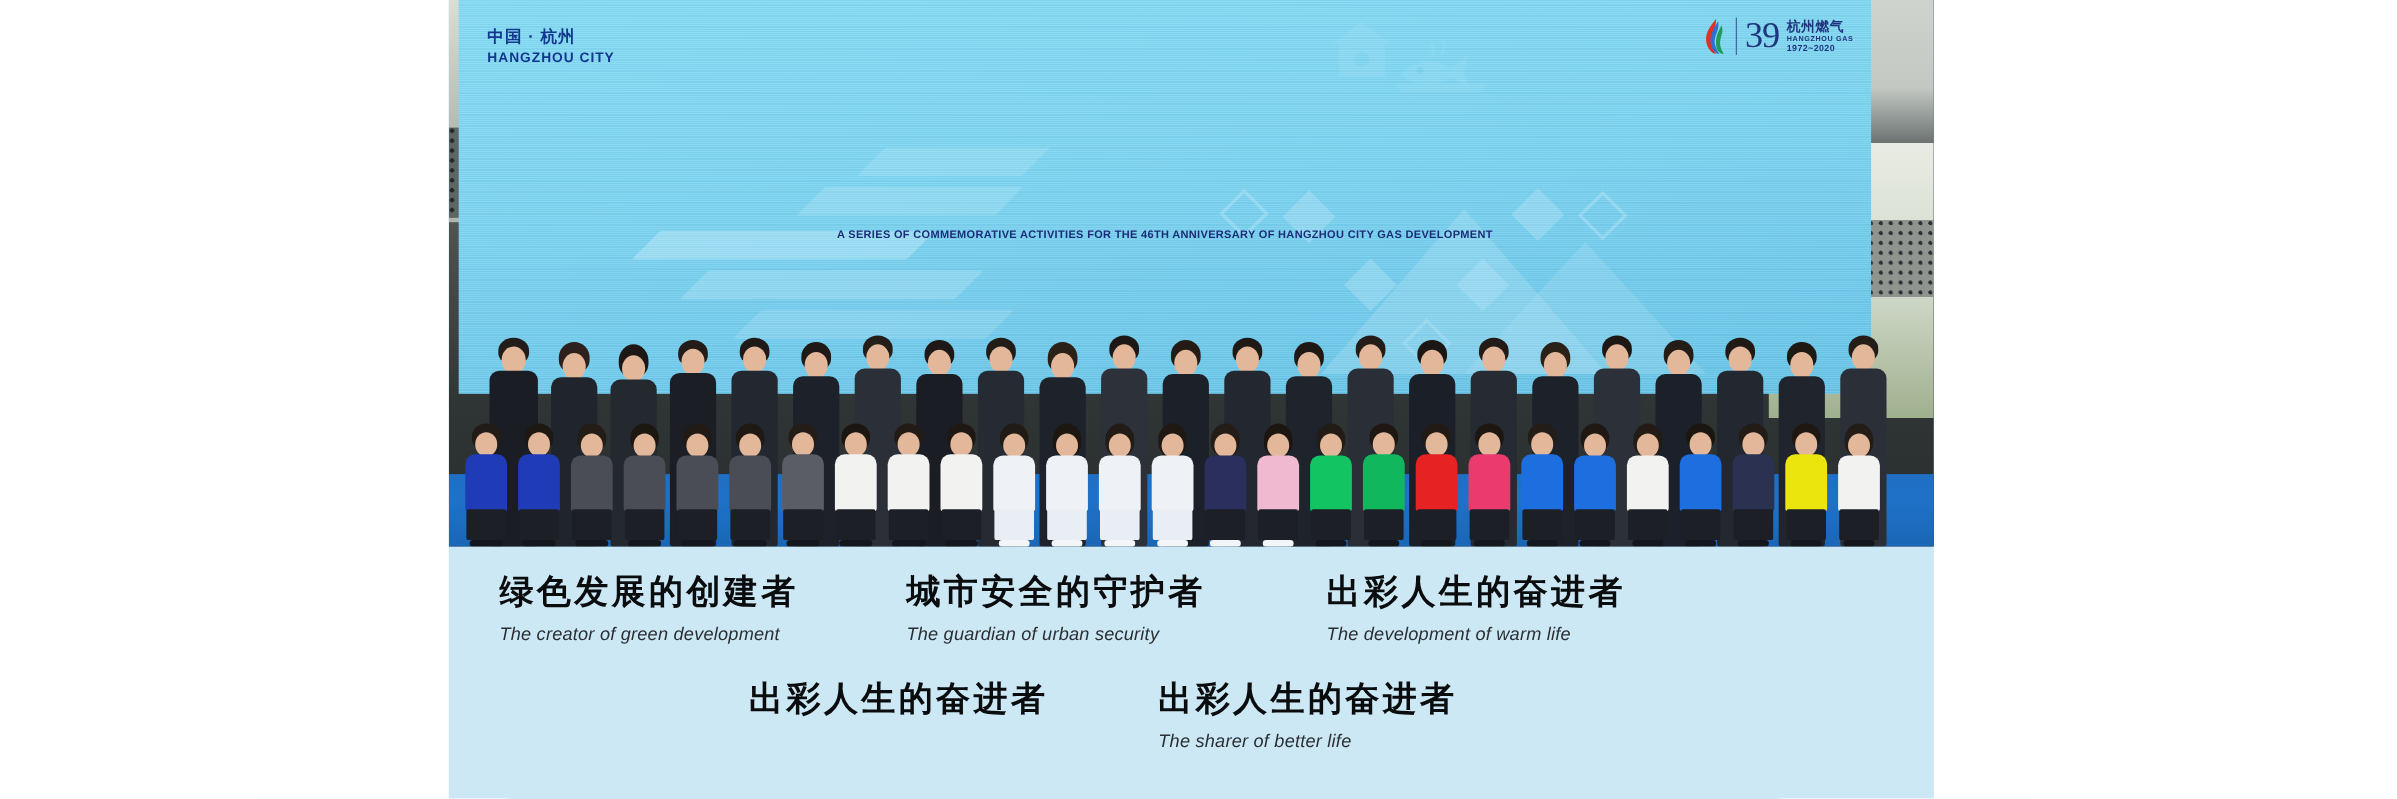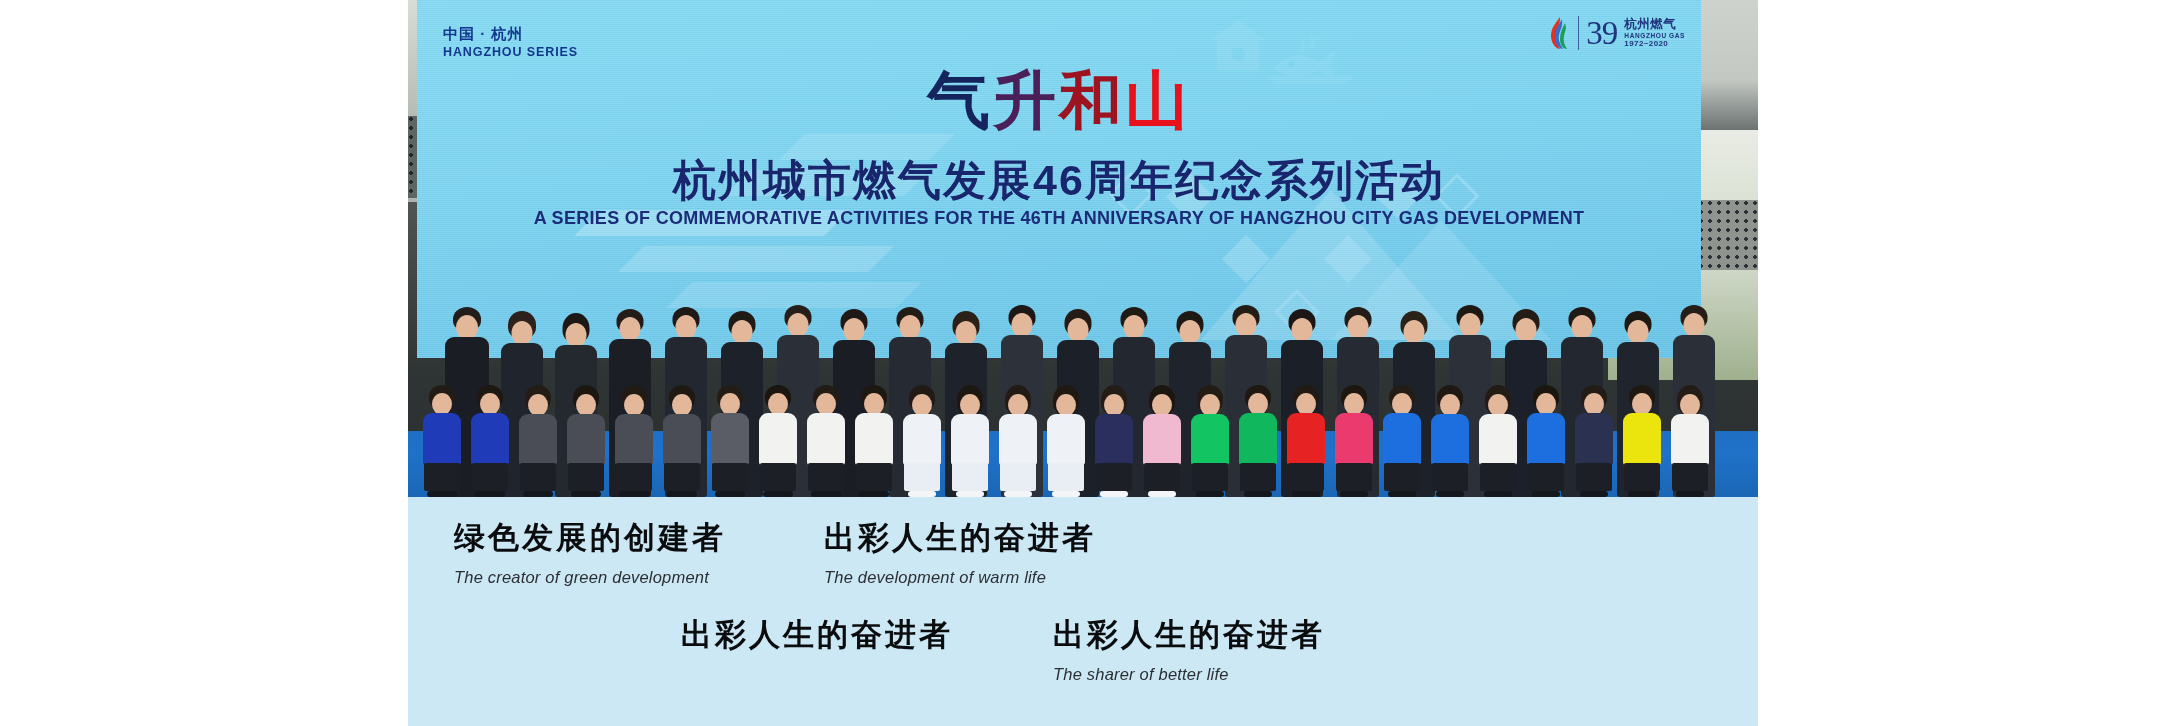--- a/index.html
+++ b/index.html
@@ -93,21 +93,21 @@
     font-family:"DejaVu Sans","Liberation Sans",sans-serif;}
   .calli .c1{color:#16245e;}
   .calli .c2{color:#4b2059;}
   .calli .c3{color:#9d1420;}
   .calli .c4{color:#e8121c;}
 
   .headline{position:absolute;left:50%;top:152px;transform:translateX(-50%);
     font-size:43px;font-weight:700;color:#18266d;letter-spacing:2px;white-space:nowrap;
     text-shadow:0 0 1px rgba(255,255,255,.35);}
   .subhead{position:absolute;left:50%;top:208px;transform:translateX(-50%);
-    font-size:18px;font-weight:700;color:#1b2d79;letter-spacing:.3px;white-space:nowrap;}
+    font-size:10px;font-weight:700;color:#1b2d79;letter-spacing:.3px;white-space:nowrap;}
 
   
   .stage{position:absolute;left:0;bottom:0;width:1350px;height:66px;
     background:linear-gradient(180deg,#1f6fc4 0%,#1f72c8 35%,#1a66b6 100%);}
   .crowd{position:absolute;left:0;bottom:0;width:1350px;height:300px;}
   .p{position:absolute;bottom:0;}
   .p .hd{position:absolute;left:50%;transform:translateX(-50%);border-radius:50%;
     background:#e2b79a;}
   .p .hr{position:absolute;left:50%;transform:translateX(-50%);border-radius:50% 50% 42% 42%;}
   .p .bd{position:absolute;left:50%;transform:translateX(-50%);border-radius:9px 9px 3px 3px;}
@@ -174,43 +174,39 @@
           <svg class="fish" viewBox="0 0 86 54">
             <path d="M6 34 q22 -22 46 -6 l16 -12 -4 16 4 14 -16 -10 q-24 14 -46 -2 z" fill="#ffffff" opacity=".5"></path>
             <circle cx="24" cy="30" r="3" fill="#6ac6e9"></circle>
             <path d="M0 42 h86 l-8 8 H8 z" fill="#ffffff" opacity=".45"></path>
             <path d="M34 6 q4 6 0 12 M44 2 q4 7 0 13" stroke="#ffffff" stroke-width="2.5" fill="none" opacity=".5"></path>
           </svg>
         </div>
 
         <div class="led-corner">
           <div class="cn">中国 · 杭州</div>
-          <div class="en">HANGZHOU SERIES</div>
+          <div class="en">HANGZHOU CITY</div>
         </div>
 
         <div class="led-logo">
           <svg class="flame" viewBox="0 0 22 34">
             <path d="M11 1 C6 8 2 12 2 20 c0 7 5 13 9 13 C8 28 6 24 7 19 c1-5 4-8 4-18z" fill="#e03124"></path>
             <path d="M13 3 C9 10 6 14 6 21 c0 7 4 12 8 12 C11 28 9 24 10 19 c1-5 4-8 3-16z" fill="#2f6fd0"></path>
             <path d="M16 7 C13 13 11 17 11 23 c0 6 3 10 7 10 C15 28 14 24 15 20 c1-5 3-7 1-13z" fill="#1f9d55"></path>
           </svg>
           <div class="logo-div"></div>
           <div class="forty-six">39</div>
           <div class="logo-txt">
             <div class="l1">杭州燃气</div>
             <div class="l2">HANGZHOU GAS</div>
             <div class="l3">1972~2020</div>
           </div>
         </div>
 
-        <div class="calli">
-          <span class="c1">气</span><span class="c2">升</span><span class="c3">和</span><span class="c4">山</span>
-        </div>
-
-        <div class="headline">杭州城市燃气发展46周年纪念系列活动</div>
+
         <div class="subhead">A SERIES OF COMMEMORATIVE ACTIVITIES FOR THE 46TH ANNIVERSARY OF HANGZHOU CITY GAS DEVELOPMENT</div>
       </div>
 
       <div class="stage"></div>
       <div class="crowd">
 
         <div class="p" style="left:36px;width:46px;height:190px;">
           <div class="hr" style="top:0;width:28px;height:24px;background:#221d1a;"></div>
           <div class="hd" style="top:8px;width:22px;height:25px;"></div>
           <div class="bd" style="top:30px;width:44px;height:160px;background:#1a1d24;"></div>
@@ -519,20 +515,24 @@
     </div>
 
     <div class="captions">
 
       <div class="cap-row" id="row1">
         <div class="cap">
           <div class="zh">绿色发展的创建者</div>
           <div class="en">The creator of green development</div>
         </div>
         <div class="cap">
+          <div class="zh">城市安全的守护者</div>
+          <div class="en">The guardian of urban security</div>
+        </div>
+        <div class="cap">
           <div class="zh">出彩人生的奋进者</div>
           <div class="en">The development of warm life</div>
         </div>
       </div>
 
       <div class="cap-row" id="row2">
         <div class="cap">
           <div class="zh">出彩人生的奋进者</div>
         </div>
         <div class="cap">

